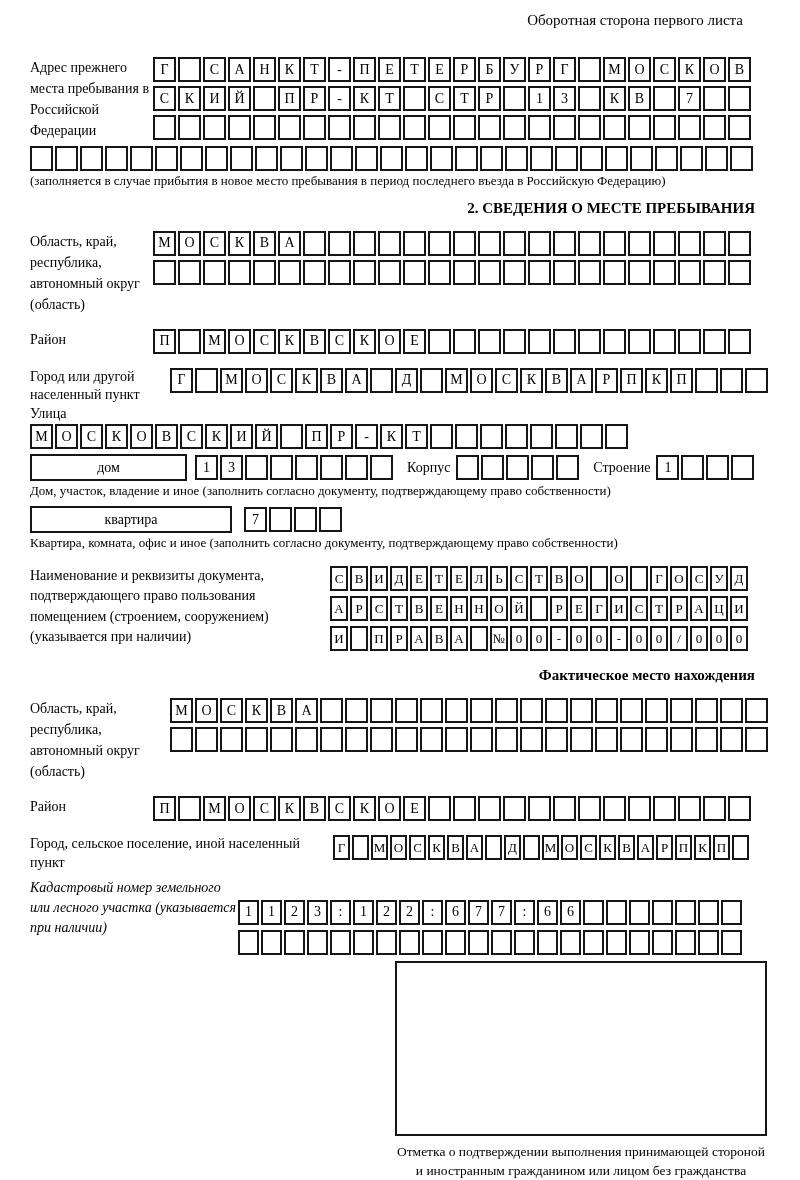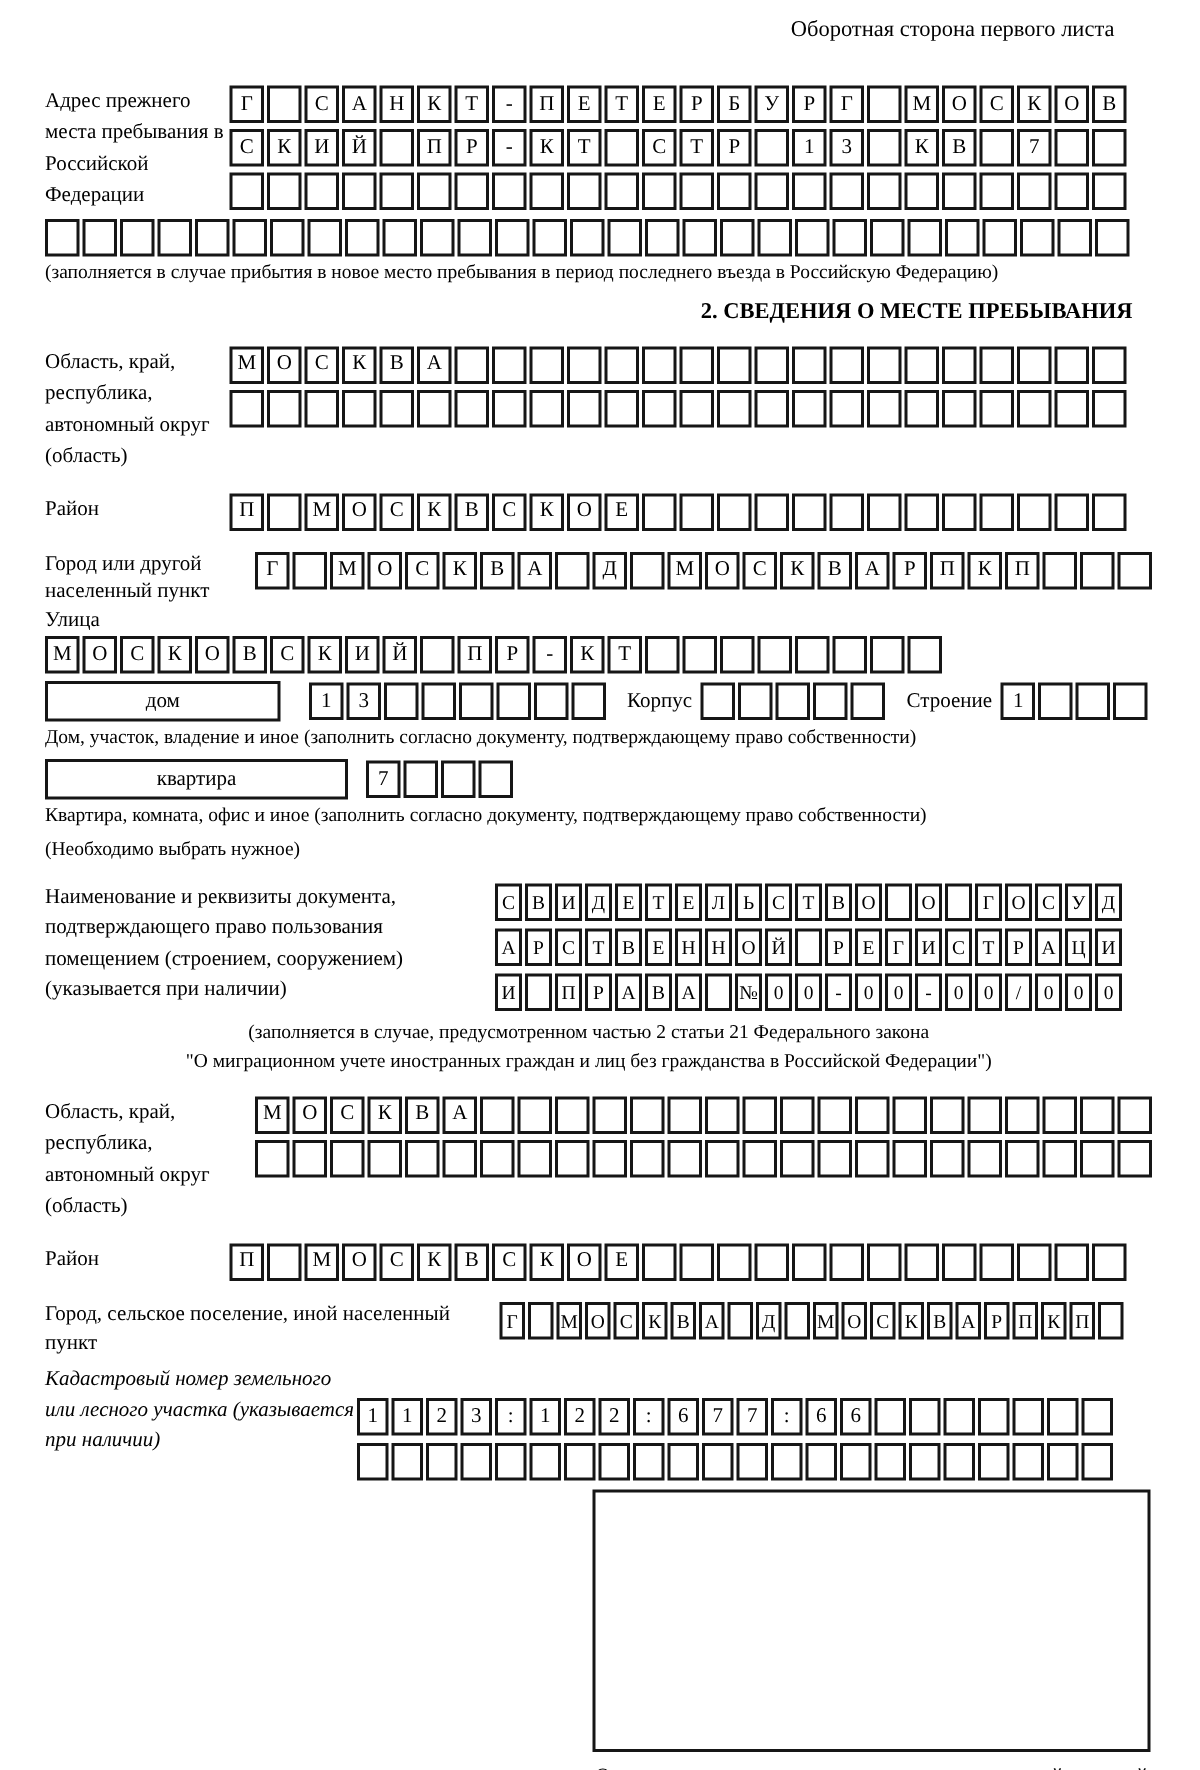--- a/index.html
+++ b/index.html
@@ -29,21 +29,21 @@
   .doc-cells .cell{width:14px;font-size:13px;}
   .cad-cells .cell{width:17px;}
   .dense-cells .cell{width:13px;font-size:13px;}
 
   .caption{font-size:13px;line-height:1.3;margin:2px 0 6px;}
   .caption-center{text-align:left;}
   .section-title{font-weight:bold;font-size:15px;text-align:right;margin:10px 0 8px;}
 
   .house-row{display:flex;align-items:center;margin:4px 0 2px;}
   .type-box{flex:none;border:2px solid #161616;height:23px;display:flex;align-items:center;justify-content:center;font-size:14px;box-sizing:content-box;}
-  .house-box{width:153px;margin-right:19px;}
+  .house-box{width:153px;margin-right:8px;}
   .apt-box{width:198px;margin-right:12px;}
   .inline-label{flex:none;font-size:14px;margin:0 6px 0 12px;}
 
   .stay-row{display:flex;align-items:center;margin:8px 0 2px;font-size:14px;}
   .chk{
     flex:none;display:inline-flex;align-items:center;justify-content:center;
     width:20px;height:23px;border:2px solid #161616;margin:0 14px;
     font-size:15px;box-sizing:content-box;
   }
   .actual-captions{font-size:13px;text-align:center;line-height:1.45;margin-bottom:8px;}
@@ -358,21 +358,20 @@
     <div class="type-box apt-box">квартира</div>
     <div class="cellrow">
         <span class="cell">7</span>
         <span class="cell"></span>
         <span class="cell"></span>
         <span class="cell"></span>
       </div>
   </div>
   <div class="caption">Квартира, комната, офис и иное (заполнить согласно документу, подтверждающему право собственности)</div>
 
-  <div class="caption caption-center" style="margin-bottom:8px;">(Необходимо выбрать нужное)</div>
 
   <div class="field">
     <div class="flabel w300" style="line-height:1.45;">Наименование и реквизиты документа, подтверждающего право пользования помещением (строением, сооружением) (указывается при наличии)</div>
     <div class="rows" style="gap:5px;">
       <div class="cellrow doc-cells">
           <span class="cell">С</span>
           <span class="cell">В</span>
           <span class="cell">И</span>
           <span class="cell">Д</span>
           <span class="cell">Е</span>
@@ -435,24 +434,21 @@
           <span class="cell">0</span>
           <span class="cell">0</span>
           <span class="cell">/</span>
           <span class="cell">0</span>
           <span class="cell">0</span>
           <span class="cell">0</span>
         </div>
     </div>
   </div>
 
-  <div class="actual-captions">
-    <div>(заполняется в случае, предусмотренном частью 2 статьи 21 Федерального закона</div>
-    <div>"О миграционном учете иностранных граждан и лиц без гражданства в Российской Федерации")</div>
-  </div>
+  <div class="section-title" style="margin-top:16px;">Фактическое место нахождения</div>
 
   <div class="field">
     <div class="flabel w140">Область, край, республика, автономный округ (область)</div>
     <div class="rows">
       <div class="cellrow">
           <span class="cell">М</span>
           <span class="cell">О</span>
           <span class="cell">С</span>
           <span class="cell">К</span>
           <span class="cell">В</span>

